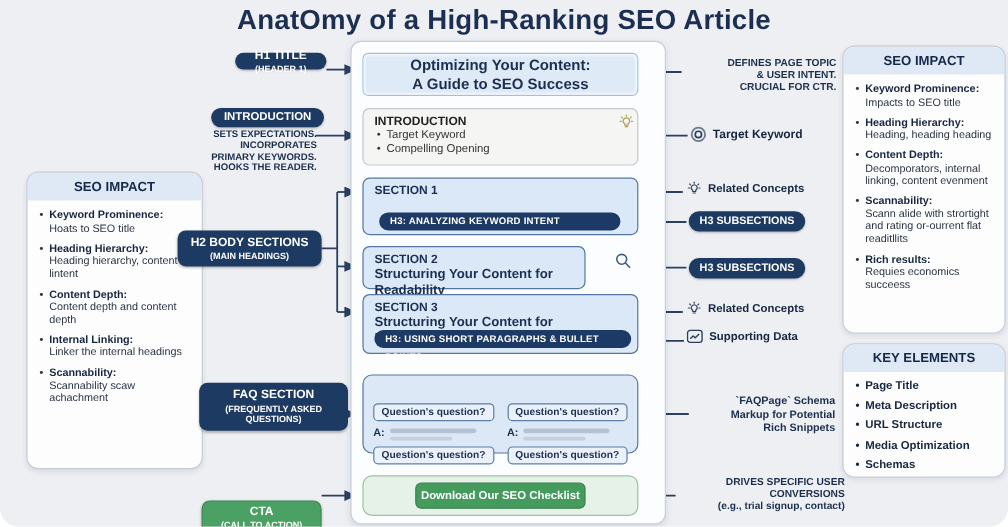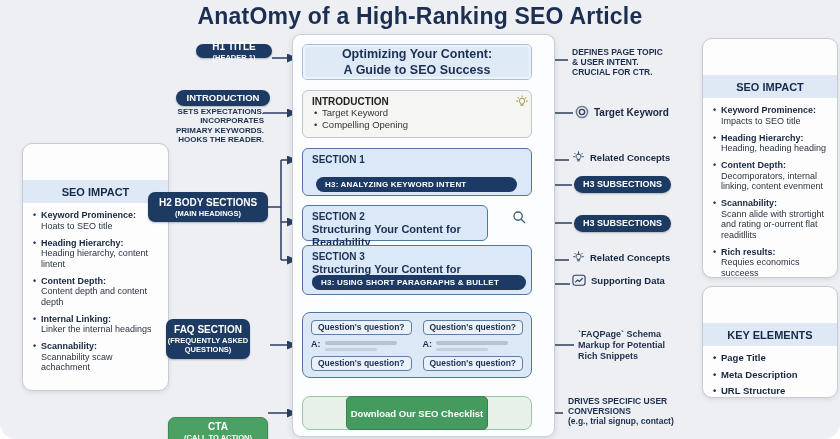--- a/index.html
+++ b/index.html
@@ -24,21 +24,21 @@
   
   .pill {
     background:#1d3a63; color:#fff; border-radius:7px; text-align:center;
     display:flex; flex-direction:column; justify-content:center;
     box-shadow:0 1px 2px rgba(0,0,0,.25);
   }
   .pill .l1 { font-size:10px; font-weight:bold; line-height:12px; }
   .pill .l2 { font-size:7.5px; font-weight:bold; line-height:9px; white-space:pre-line; }
   .gpill { background:#4aa163; border:1px solid #3e8a55;margin-top:18px; }
 
-  .note { font-weight:bold; color:#1b2f4d; white-space:pre-line; }
+  .note { font-weight:bold; color:#1b2f4d; white-space:pre-line;text-align:right; }
 
   
   #article-panel {
     background:#fcfdfe; border:1px solid #c9cfd8; border-radius:9px;
     box-shadow:0 2px 6px rgba(30,50,80,.12);
   }
   .h1box {
     background:#dfeaf7; border:1px solid #a4c0e0; border-radius:5px;
     outline:2px solid #eef3fa; outline-offset:-3px;
     display:flex; align-items:center; justify-content:center; text-align:center;
@@ -54,48 +54,48 @@
     background:#dbe8f7; border:1.4px solid #53779f; border-radius:6px; padding:4px 9px;
   }
   .seclabel { font-size:10px; font-weight:bold; color:#1c2f52; line-height:13px; }
   .sectitle { font-size:11px; font-weight:bold; color:#1c2f52; line-height:13px; }
   .h3pill {
     background:#1d3a66; color:#fff; border-radius:8px; font-size:8px; font-weight:bold;
     line-height:15px; padding-left:9px; letter-spacing:.2px;
   }
   .faqbox {
     background:#dce8f6; border:1.4px solid #53779f; border-radius:8px;
-    padding:7px 8px; display:grid; grid-template-columns:1fr 1fr; column-gap:11px; row-gap:4px;
+    padding:23px 8px; display:grid; grid-template-columns:1fr 1fr; column-gap:11px; row-gap:4px;
   }
   .qbox {
     background:#eaf1fa; border:1px solid #5b7fa6; border-radius:4px;
     font-size:8.5px; font-weight:bold; color:#1c2f52; text-align:center; line-height:13px; height:15px;
   }
   .arow { display:flex; gap:4px; align-items:flex-start; height:13px; }
   .arow .al { font-size:9px; font-weight:bold; color:#1c2f52; }
   .bars .b1 { width:72px; height:3.5px; background:#b6c2d2; border-radius:2px; margin-top:2px; }
   .bars .b2 { width:52px; height:3.5px; background:#c6d0dd; border-radius:2px; margin-top:3px; }
   .ctabox {
     background:#e6f1e7; border:1px solid #9cc3a4; border-radius:8px;
     display:flex; align-items:center; justify-content:center;
   }
   .ctabtn {
     background:#459a5e; border:1px solid #39814e; border-radius:5px; color:#fff;
-    font-size:9.5px; font-weight:bold; width:142px; height:34px; cursor:pointer;
+    font-size:9.5px; font-weight:bold; width:142px; height:22px; cursor:pointer;
     font-family:inherit;
   }
 
   
   .spanel {
     background:#fdfdfe; border:1px solid #c6ccd5; border-radius:10px;
     box-shadow:0 2px 4px rgba(30,50,80,.10); overflow:hidden;
   }
   .spanel .ph {
     text-align:center; font-size:11px; font-weight:bold; color:#15294a;
-    background:#dfe9f5; padding:6px 0 5px;margin-top:36px;
+    background:#dfe9f5; padding:6px 0 5px;
   }
   .spanel .pb { padding:7px 8px 4px 9px; }
   .pitem { position:relative; padding-left:9px; margin-bottom:6.5px; font-size:9px; line-height:10.5px; color:#2a3442; }
   .pitem::before { content:"•"; position:absolute; left:1px; font-weight:bold; }
   .pitem b { color:#16263f; display:block; }
   .kitem { position:relative; padding-left:9px; margin-bottom:5.5px; font-size:9.5px; font-weight:bold; color:#16263f; }
   .kitem::before { content:"•"; position:absolute; left:1px; }
 
   .ilrow { display:flex; align-items:center; gap:5px; }
   .ilrow .lbl { font-size:9.5px; font-weight:bold; color:#16263f; }
@@ -177,21 +177,21 @@
     <div class="note abs" style="left:148px;top:107px;width:116px;text-align:right;font-size:8px;line-height:9.3px;">SETS EXPECTATIONS.
 INCORPORATES
 PRIMARY KEYWORDS.
 HOOKS THE READER.</div>
 
     <div class="pill abs" style="left:148px;top:192px;width:120px;height:30px;">
       <span class="l1">H2 BODY SECTIONS</span>
       <span class="l2">(MAIN HEADINGS)</span>
     </div>
 
-    <div class="pill abs" style="left:166px;top:319px;width:84px;height:40px;">
+    <div class="pill abs" style="left:166px;top:319px;width:124px;height:40px;">
       <span class="l1">FAQ SECTION</span>
       <span class="l2">(FREQUENTLY ASKED
 QUESTIONS)</span>
     </div>
 
     <div class="pill gpill abs" style="left:168px;top:399px;width:100px;height:28px;">
       <span class="l1">CTA</span>
       <span class="l2">(CALL TO ACTION)</span>
     </div>
 

